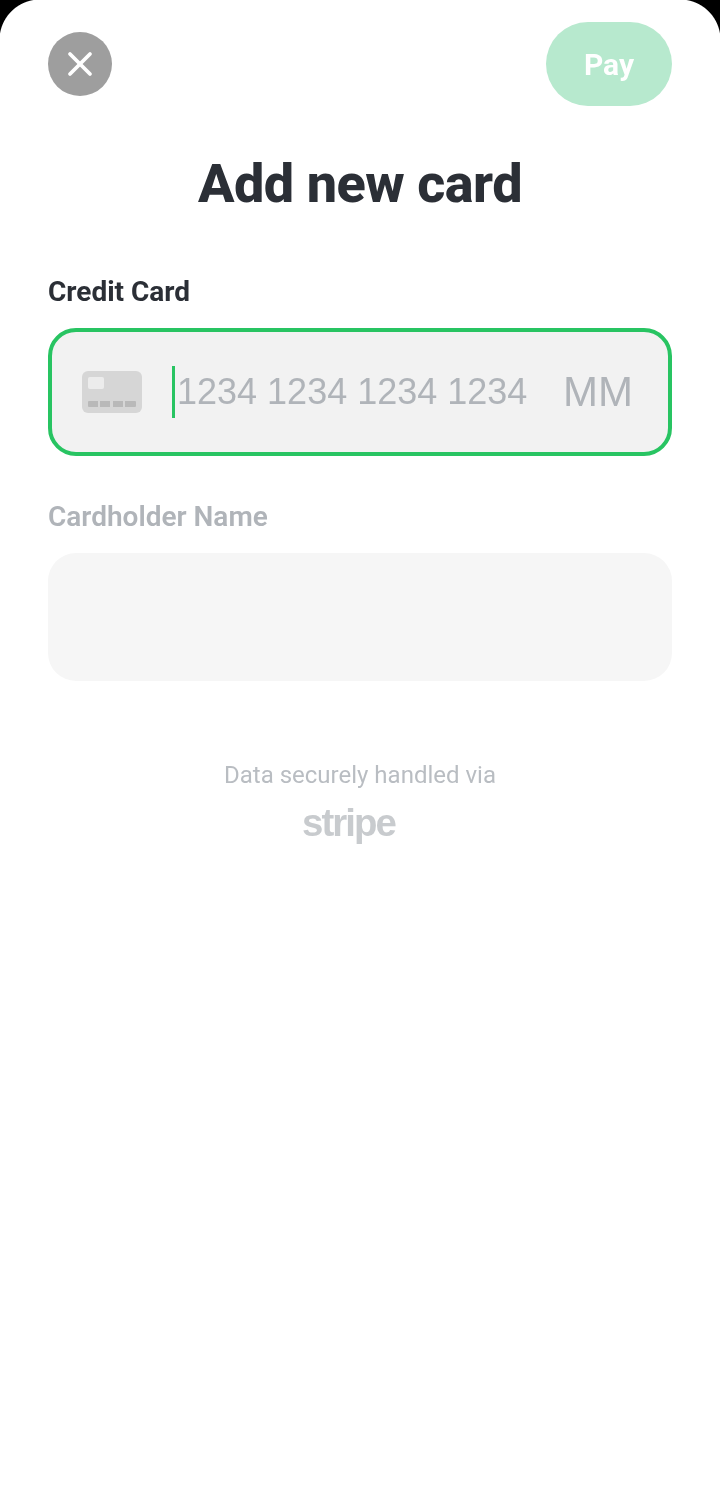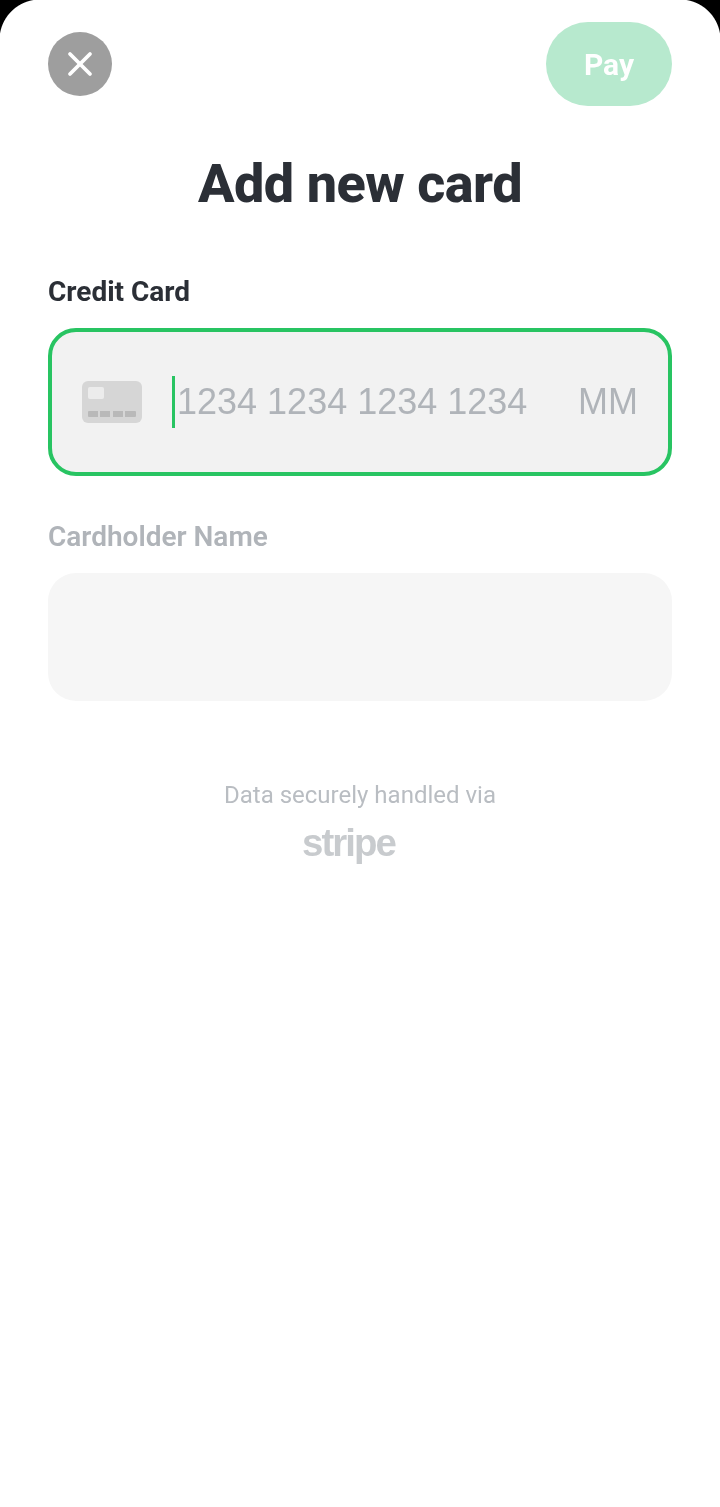--- a/index.html
+++ b/index.html
@@ -76,21 +76,21 @@
     }
     .field-label.muted {
       color: #b0b4b9;
       font-weight: 600;
     }
     .card-input-wrap {
       position: relative;
       border: 4px solid #28c462;
       border-radius: 28px;
       background: #f2f2f2;
-      height: 148px;
+      height: 128px;
       display: flex;
       align-items: center;
       padding: 0 30px 0 30px;
       overflow: hidden;
       margin-bottom: 44px;
     }
     .card-icon {
       width: 60px;
       height: 42px;
       border-radius: 6px;
@@ -140,25 +140,25 @@
       min-width: 0;
     }
     .card-number-input::placeholder {
       color: #b0b4b9;
       font-weight: 500;
     }
     .expiry-input {
       width: 80px;
       border: none;
       background: transparent;
-      font-size: 36px;
+      font-size: 42px;
       color: #2b2f36;
       outline: none;
       flex-shrink: 0;
-      text-align: right;
+      text-align: center;
     }
     .expiry-input::placeholder {
       color: #b0b4b9;
       font-weight: 500;
     }
     .name-input-wrap {
       background: #f6f6f6;
       border-radius: 28px;
       height: 128px;
       padding: 0 30px;

